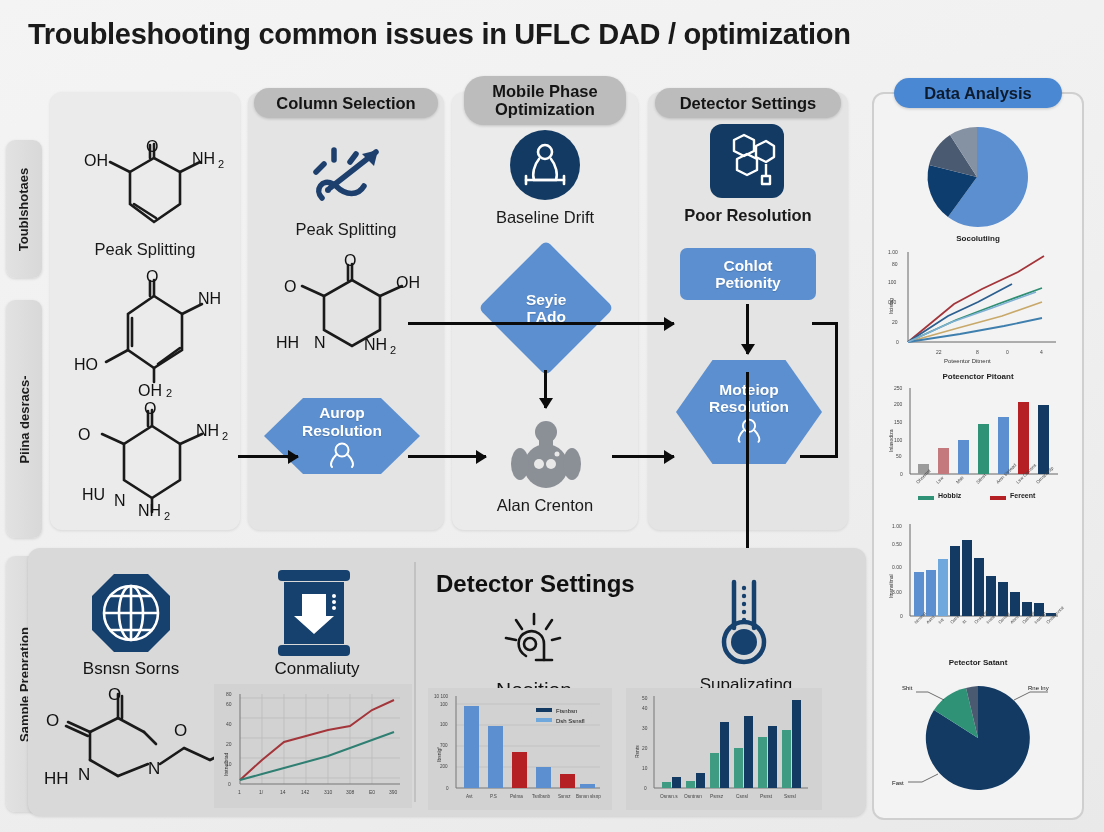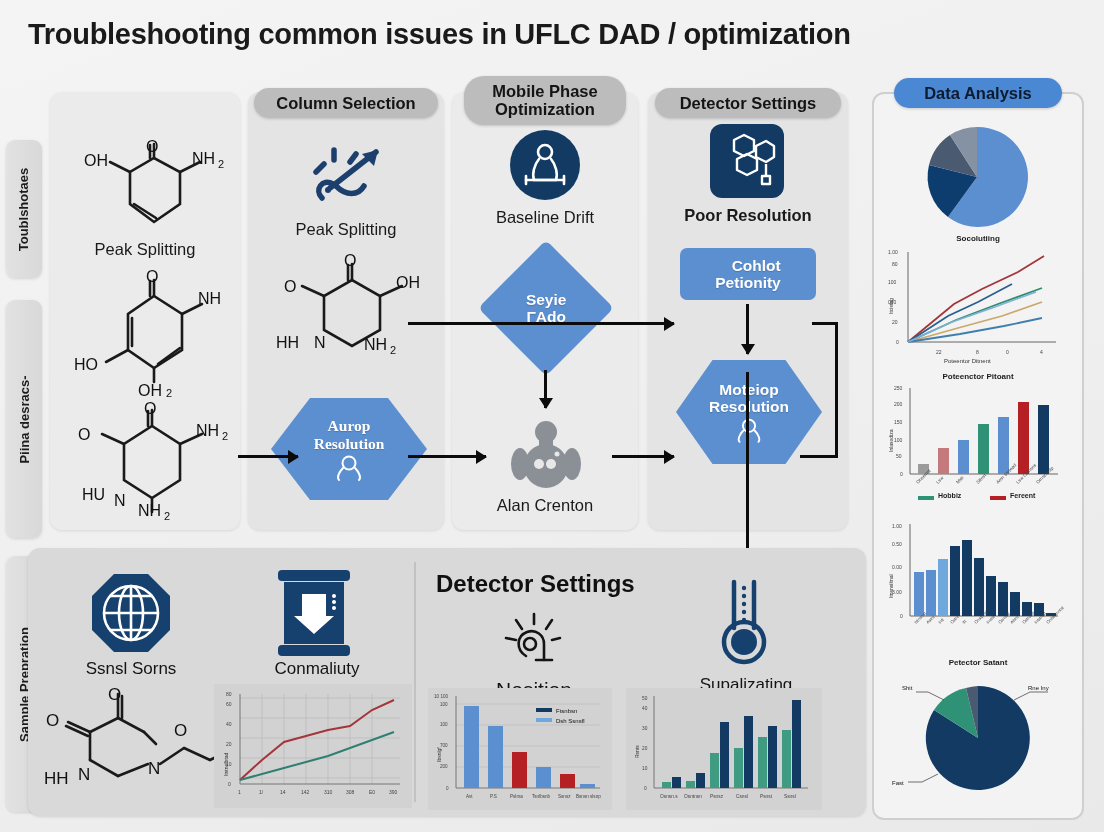--- a/index.html
+++ b/index.html
@@ -206,21 +206,21 @@
         <text x="74" y="14" font-size="16" font-family="Liberation Sans, sans-serif" fill="#111">O</text>
         <text x="14" y="40" font-size="16" font-family="Liberation Sans, sans-serif" fill="#111">O</text>
         <text x="126" y="36" font-size="16" font-family="Liberation Sans, sans-serif" fill="#111">OH</text>
         <text x="6" y="96" font-size="16" font-family="Liberation Sans, sans-serif" fill="#111">HH</text>
         <text x="44" y="96" font-size="16" font-family="Liberation Sans, sans-serif" fill="#111">N</text>
         <text x="94" y="98" font-size="16" font-family="Liberation Sans, sans-serif" fill="#111">NH</text>
         <text x="120" y="102" font-size="11" font-family="Liberation Sans, sans-serif" fill="#111">2</text>
       </svg>
     </div>
 
-    <div class="node hexnode" style="left:23px;top:306px;width:156px;height:102px;font-family:Liberation Serif, serif;">
+    <div class="node hexnode" style="left:16px;top:306px;width:156px;height:76px;">
       <span style="white-space:pre-line;">Aurop
 Resolution</span>
       <svg width="34" height="26" viewBox="0 0 34 26" style="margin-top:3px;">
         <g fill="none" stroke="#fff" stroke-width="2" stroke-linecap="round">
           <circle cx="17" cy="8" r="6.5"></circle>
           <path d="M11 13 C6 18 5 23 7 25"></path>
           <path d="M23 13 C28 18 29 23 27 25"></path>
         </g>
       </svg>
     </div>
@@ -279,21 +279,21 @@
           <path d="M46 22 L56 17 L64 22 L64 33 L56 38 L46 33 Z"></path>
           <path d="M27 35 L37 30 L47 35 L47 46 L37 51 L27 46 Z"></path>
           <path d="M56 40 L56 52"></path>
           <path d="M52 52 L60 52 L60 60 L52 60 Z"></path>
         </g>
       </svg>
     </div>
     <div class="cellcap" style="top:114px;font-weight:bold;">Poor Resolution</div>
 
     <div class="node rectnode" style="left:32px;top:156px;width:136px;height:52px;">
-      <span style="white-space:pre-line;text-align:right;">Cohlot
+      <span style="white-space:pre-line;">Cohlot
 Petionity</span>
     </div>
 
     <div class="arrow-v" style="left:98px;top:212px;height:50px;"></div>
 
     <div class="node hexnode" style="left:28px;top:268px;width:146px;height:104px;">
       <span style="white-space:pre-line;">Moteiop
 Resolution</span>
       <svg width="32" height="25" viewBox="0 0 34 26" style="margin-top:3px;">
         <g fill="none" stroke="#fff" stroke-width="2" stroke-linecap="round">
@@ -325,21 +325,21 @@
         <g fill="none" stroke="#ffffff" stroke-width="2.6">
           <circle cx="43" cy="43" r="27"></circle>
           <ellipse cx="43" cy="43" rx="12" ry="27"></ellipse>
           <path d="M16 43 L70 43"></path>
           <path d="M21 26 L65 26"></path>
           <path d="M21 60 L65 60"></path>
           <path d="M43 16 L43 70"></path>
         </g>
       </svg>
     </div>
-    <div class="bcap" style="left:36px;top:112px;width:134px;">Ssnsl Sorns</div>
+    <div class="bcap" style="left:36px;top:112px;width:134px;">Bsnsn Sorns</div>
 
     <div style="position:absolute;left:248px;top:20px;">
       <svg width="76" height="90" viewBox="0 0 76 90">
         <rect x="2" y="2" width="72" height="11" rx="4" fill="#16406e"></rect>
         <rect x="2" y="77" width="72" height="11" rx="4" fill="#16406e"></rect>
         <rect x="8" y="14" width="60" height="62" fill="#16406e"></rect>
         <path d="M26 28 L50 28 L50 50 L58 50 L38 68 L18 50 L26 50 Z" fill="#ffffff" transform="translate(-0,-2) scale(1)"></path>
         <g fill="#ffffff">
           <circle cx="58" cy="28" r="2"></circle>
             <circle cx="58" cy="34" r="2"></circle>

